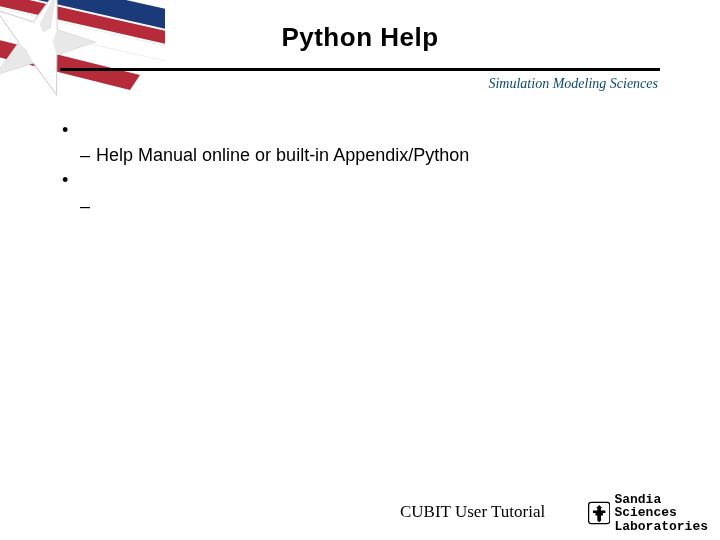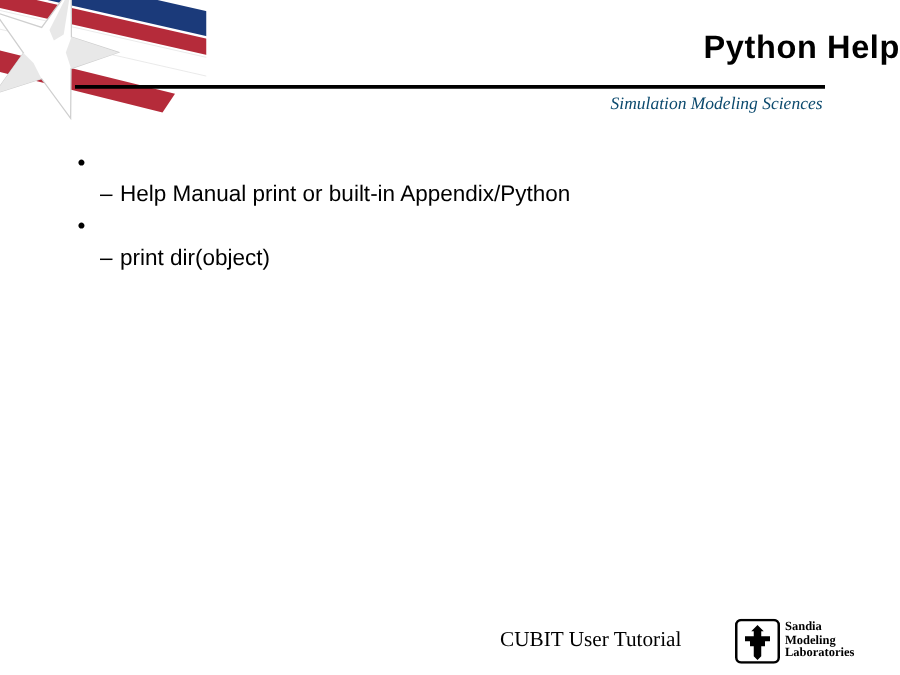--- a/index.html
+++ b/index.html
@@ -16,21 +16,21 @@
     top: 0; left: 0;
     width: 165px;
     height: 160px;
     pointer-events: none;
   }
   .title-area {
     position: absolute;
     top: 22px;
     left: 0;
     width: 100%;
-    text-align: right;
+    text-align: center;
   }
   .title {
     font-size: 26px;
     font-weight: bold;
     color: #000;
     letter-spacing: 0.5px;
   }
   .hr {
     position: absolute;
     top: 68px;
@@ -73,22 +73,22 @@
     position: absolute;
     bottom: 8px;
     right: 12px;
     width: 120px;
     height: 38px;
     display: flex;
     align-items: center;
   }
   .logo svg { display: block; }
   .logo-text {
-    font-family: Liberation Serif, serif;
-    font-size: 10px;
+    font-family: Liberation Mono, monospace;
+    font-size: 13px;
     font-weight: bold;
     line-height: 1.05;
     margin-left: 4px;
     color: #000;
   }
 </style>
 </head>
 <body>
 
 <svg class="decor" viewBox="0 0 165 160">
@@ -111,36 +111,35 @@
 <div class="hr"></div>
 
 <div class="subtitle">Simulation Modeling Sciences</div>
 
 <div class="content">
   <div class="row">
     <div class="dot">•</div>
   </div>
   <div class="row">
     <div class="dash">–</div>
-    <div>Help Manual print or built-in Appendix/Python</div>
+    <div>Help Manual online or built-in Appendix/Python</div>
   </div>
   <div class="row">
     <div class="dot">•</div>
   </div>
   <div class="row">
     <div class="dash">–</div>
-    <div>print dir(object)</div>
   </div>
 </div>
 
 <div class="footer-text">CUBIT User Tutorial</div>
 
 <div class="logo">
   <svg width="36" height="36" viewBox="0 0 36 36">
     <rect x="1" y="1" width="34" height="34" rx="4" fill="none" stroke="#000" stroke-width="2"></rect>
     <path d="M18 5 L13 10 L15 10 L15 14 L8 14 L8 18 L12 18 L12 22 L15 22 L15 30 L18 33 L21 30 L21 22 L24 22 L24 18 L28 18 L28 14 L21 14 L21 10 L23 10 Z" fill="#000"></path>
   </svg>
   <div class="logo-text">
     <div>Sandia</div>
-    <div>Modeling</div>
+    <div>Sciences</div>
     <div>Laboratories</div>
   </div>
 </div>
 
 </body></html>

